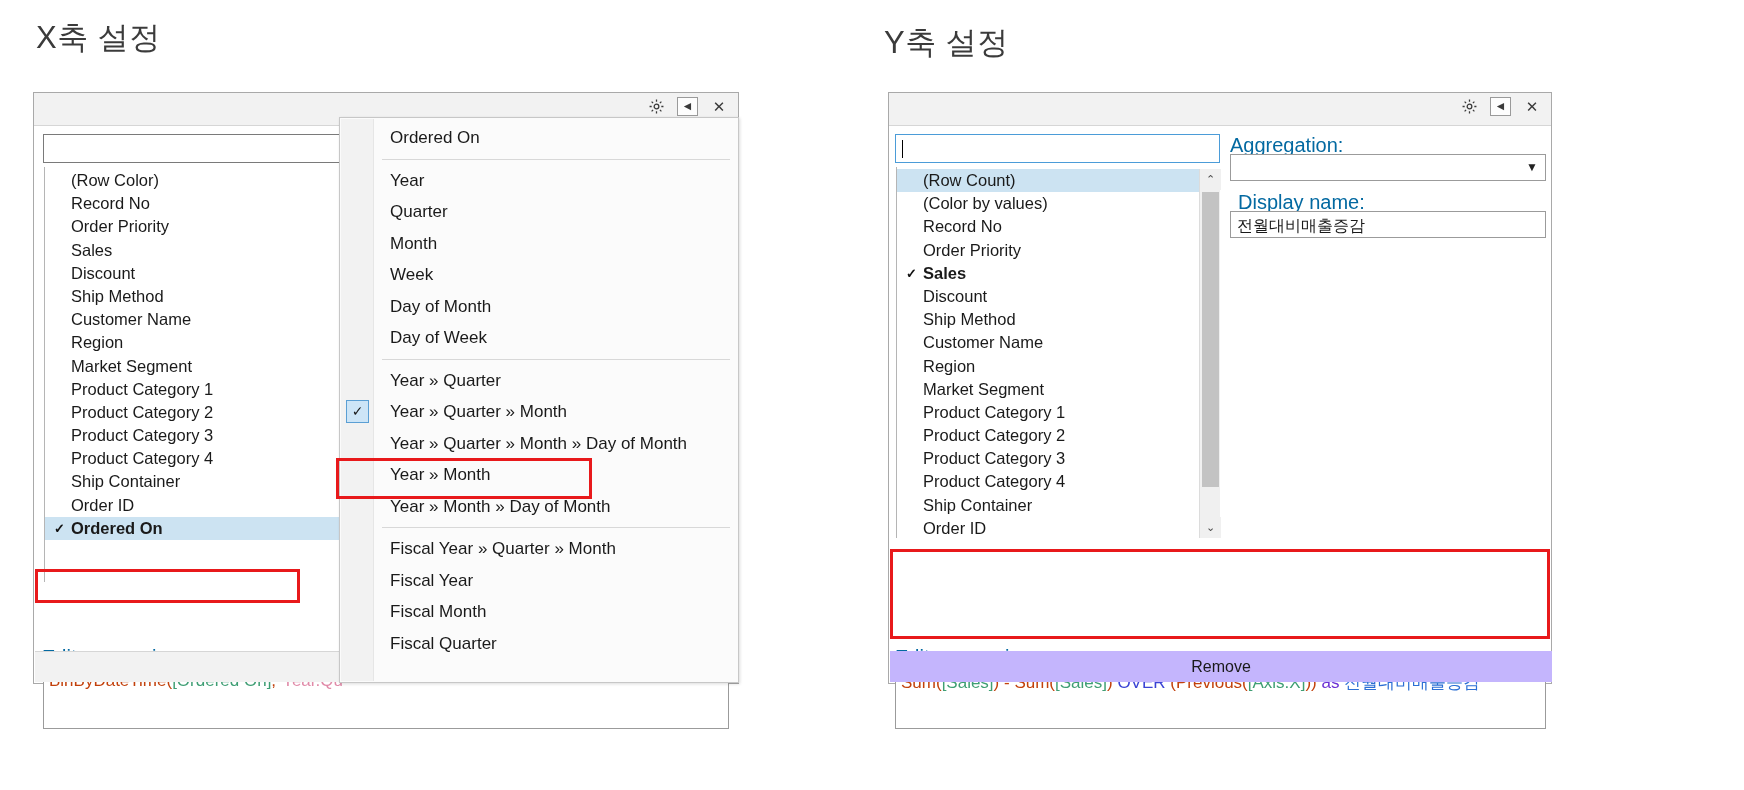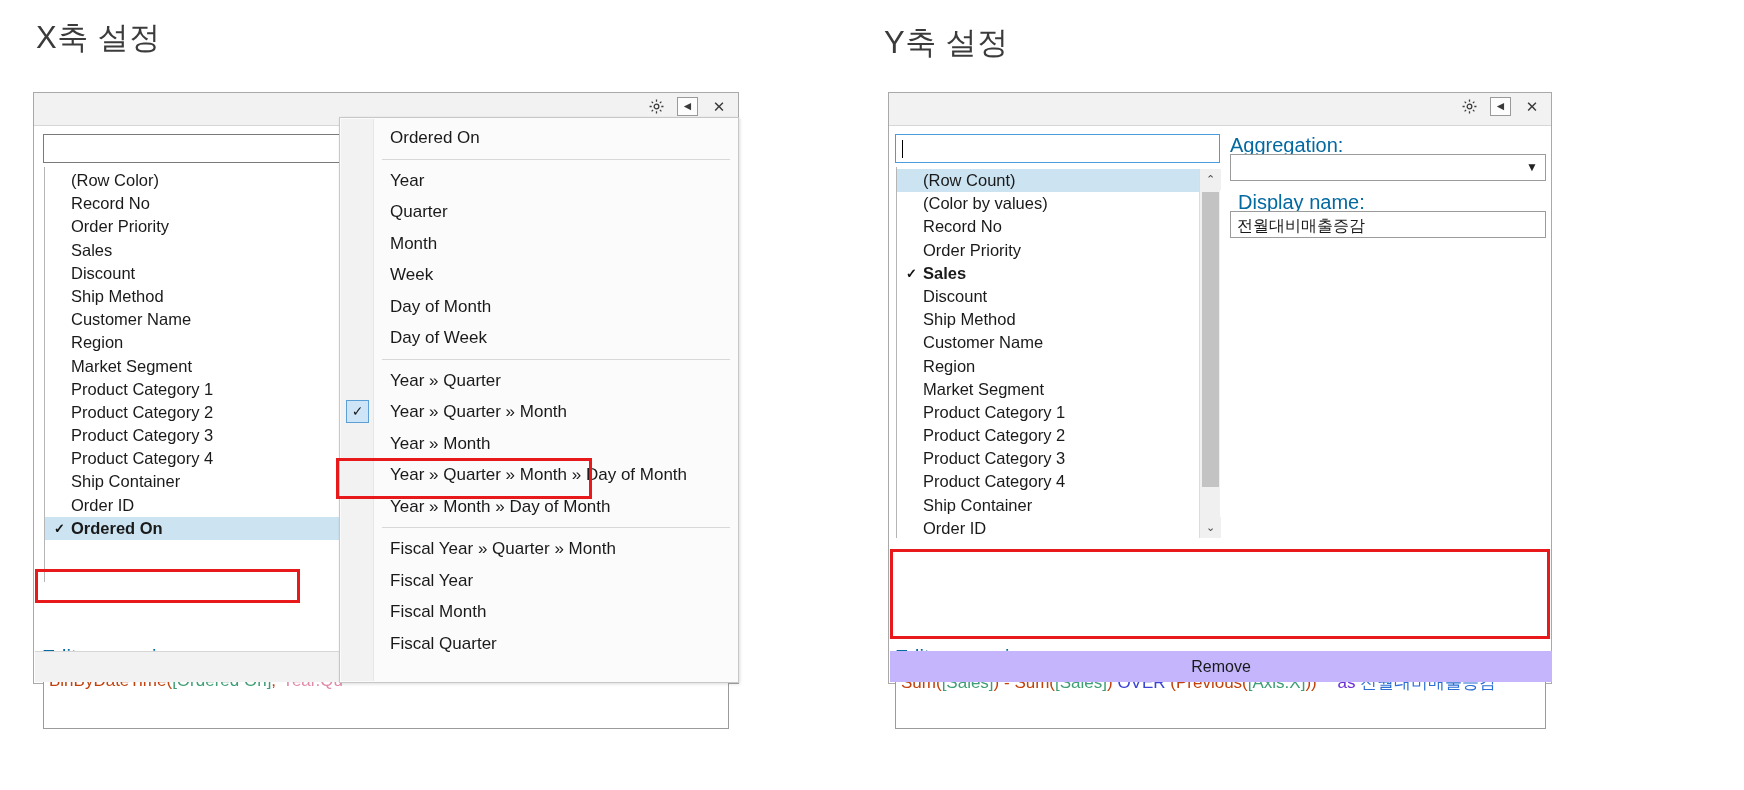--- a/index.html
+++ b/index.html
@@ -150,21 +150,21 @@
     border: 1px solid #9b9b9b;
     font-size: 17px;
     padding: 3px 4px 0 5px;
     overflow: hidden;
     white-space: nowrap;
   }
   .tok-plain { color: #c2410c; }
   .tok-col { color: #3f9e74; }
   .tok-str { color: #e08aa8; }
   .tok-kw  { color: #3a43d4; }
-  .tok-kw2 { color: #6b2fd4; margin-left: 16px; }
+  .tok-kw2 { color: #6b2fd4; }
   .tok-kr  { color: #2c6fd4; }
 
   
   .combo {
     position: absolute;
     background: #ffffff;
     border: 1px solid #9b9b9b;
     height: 27px;
   }
   .combo .arrow {
@@ -305,22 +305,22 @@
         <div class="menu-sep"></div>
         <div class="menu-item"><span>Year</span></div>
         <div class="menu-item"><span>Quarter</span></div>
         <div class="menu-item"><span>Month</span></div>
         <div class="menu-item"><span>Week</span></div>
         <div class="menu-item"><span>Day of Month</span></div>
         <div class="menu-item"><span>Day of Week</span></div>
         <div class="menu-sep"></div>
         <div class="menu-item"><span>Year » Quarter</span></div>
         <div class="menu-item"><span class="menu-check">✓</span><span>Year » Quarter » Month</span></div>
+        <div class="menu-item"><span>Year » Quarter » Month » Day of Month</span></div>
         <div class="menu-item"><span>Year » Month</span></div>
-        <div class="menu-item"><span>Year » Quarter » Month » Day of Month</span></div>
         <div class="menu-item"><span>Year » Month » Day of Month</span></div>
         <div class="menu-sep"></div>
         <div class="menu-item"><span>Fiscal Year » Quarter » Month</span></div>
         <div class="menu-item"><span>Fiscal Year</span></div>
         <div class="menu-item"><span>Fiscal Month</span></div>
         <div class="menu-item"><span>Fiscal Quarter</span></div>
       </div>
   </div>
 
   <div class="redbox" style="left:35px; top:569px; width:265px; height:34px;"></div>

